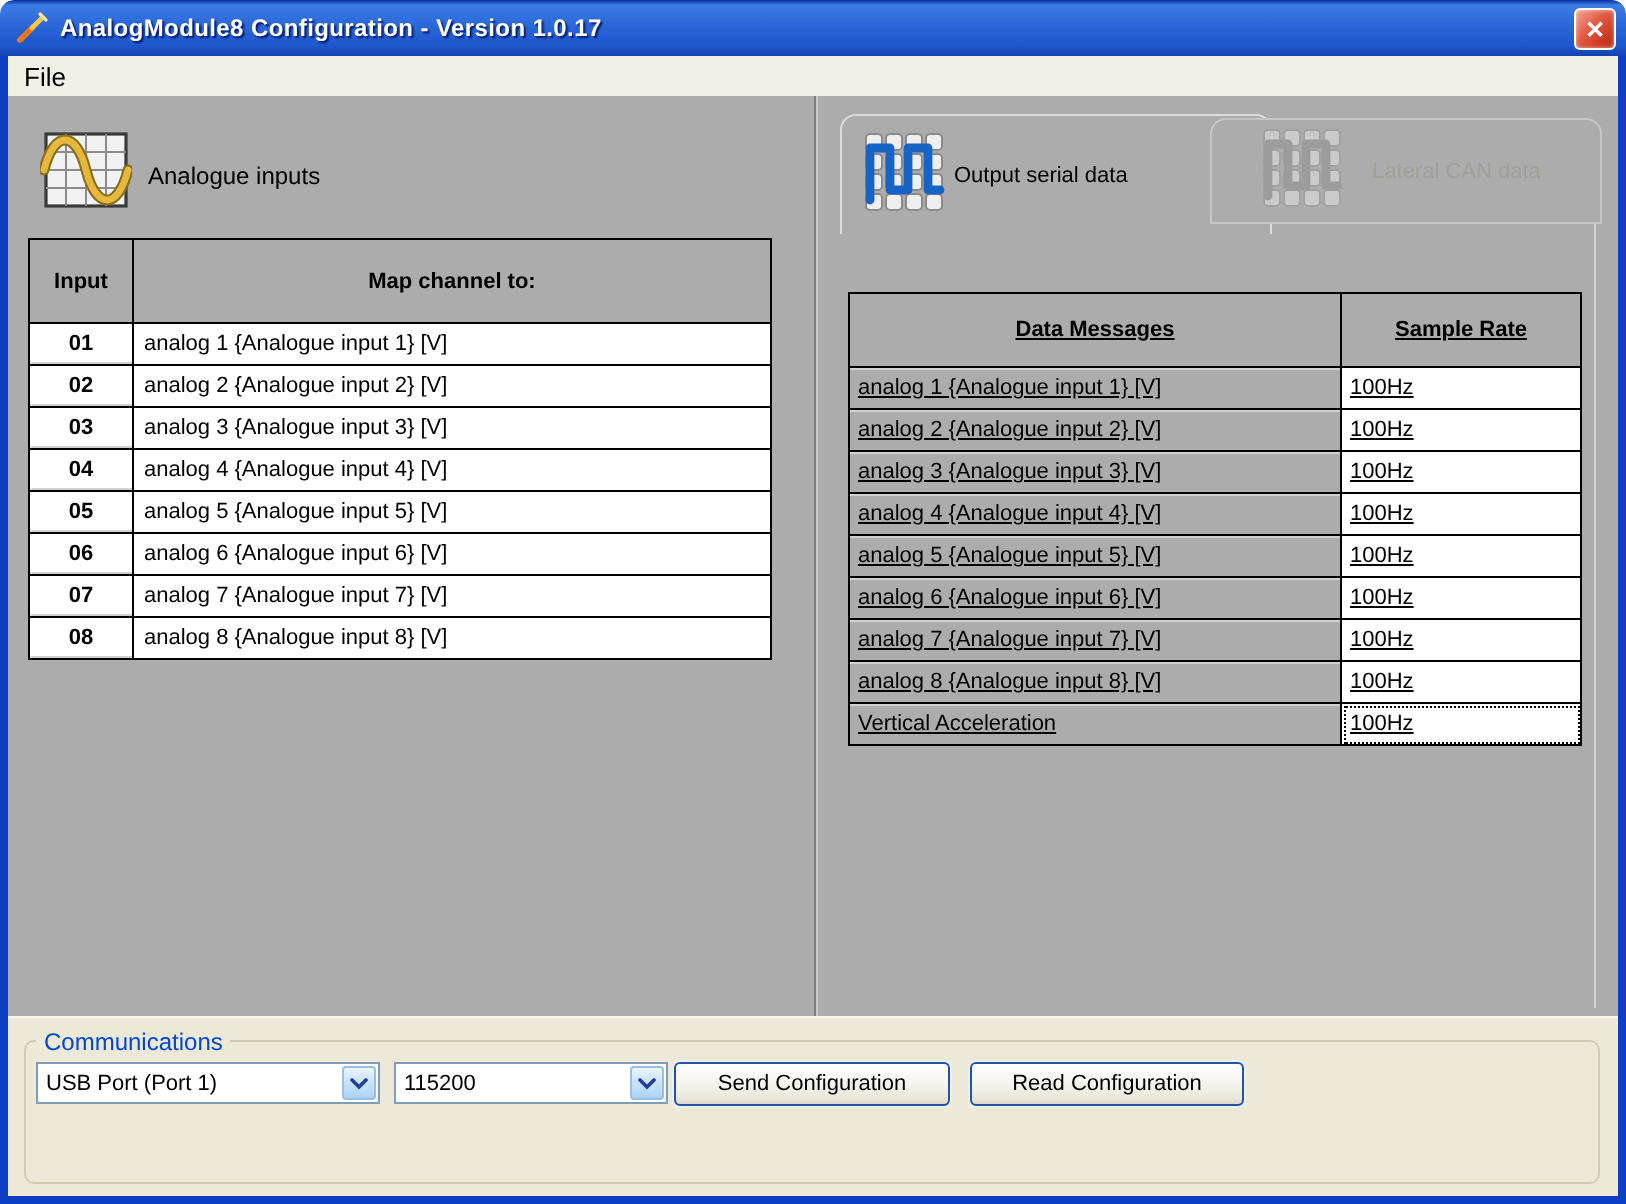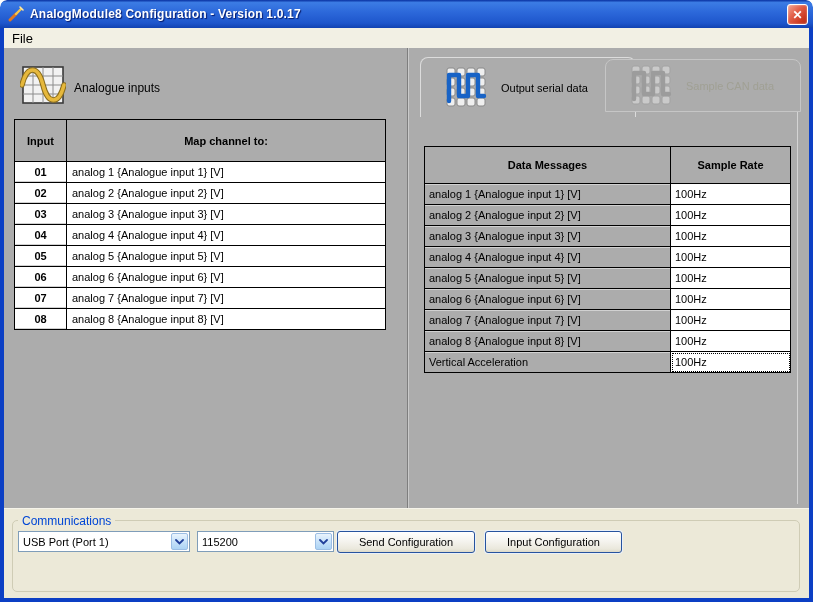--- a/index.html
+++ b/index.html
@@ -46,28 +46,28 @@
   .left-table th { height:42px; background:#ACACAC; font-weight:bold; text-align:center; }
   .left-table td { height:21px; }
   .col-input { width:52px; }
   .cell-num { background:#ffffff; font-weight:bold; text-align:center;
     box-shadow:inset 0 1px 0 rgba(255,255,255,.55), inset 1px 0 0 rgba(255,255,255,.35), inset 0 -1px 0 rgba(0,0,0,.18); }
   .cell-map { background:#fff; padding-left:5px; text-align:left; }
 
   
   .tab { position:absolute; display:flex; align-items:center; background:#ACACAC; }
   .tab-active { left:416px; top:9px; width:216px; height:60px;
-    border:1px solid #DCDCDC; border-bottom:none; border-radius:8px 8px 0 0; padding-left:24px; gap:14px; }
+    border:1px solid #DCDCDC; border-bottom:none; border-radius:8px 8px 0 0; padding-left:10px; gap:4px; }
   .tab-disabled { left:601px; top:11px; width:196px; height:53px;
     border:1px solid #C6C6C6; border-radius:8px 8px 0 0; padding-left:24px; gap:14px; }
   .tab-label { font-size:11px; }
   .tab-disabled .tab-label { color:#A0A094; }
   .tab-disabled .tab-icon svg { opacity:0.55; }
 
-  .right-table { position:absolute; left:420px; top:98px; width:367px; }
+  .right-table { position:absolute; left:420px; top:98px; width:367px;text-decoration:underline; }
   .right-table th { height:37px; background:#ACACAC; font-weight:bold; text-align:center; }
   .right-table td { height:21px; }
   .col-msg { width:246px; }
   .cell-msg { background:#ACACAC; padding-left:4px; text-align:left;
     box-shadow:inset 0 1px 0 rgba(255,255,255,.45); }
   .cell-rate { background:#fff; padding-left:4px; text-align:left; }
   .focus-cell { outline:1px dotted #000; outline-offset:-2px; }
 
   
   .bottom { position:absolute; top:480px; left:0; width:805px; height:90px; background:#ECE9D8;
@@ -221,21 +221,21 @@
                   <rect x="22" y="22" width="8" height="8" rx="2"></rect>
                   <rect x="32" y="22" width="8" height="8" rx="2"></rect>
                 <rect x="2" y="32" width="8" height="8" rx="2"></rect>
                   <rect x="12" y="32" width="8" height="8" rx="2"></rect>
                   <rect x="22" y="32" width="8" height="8" rx="2"></rect>
                   <rect x="32" y="32" width="8" height="8" rx="2"></rect>
               </g>
               <path d="M4 35 L4 9 L14 9 L14 30 L23 30 L23 9 L33 9 L33 30 L39 30" fill="none" stroke="#8F8F8F" stroke-width="4.4" stroke-linejoin="round" stroke-linecap="round"></path>
             </svg>
           </span>
-          <span class="tab-label">Sample CAN data</span>
+          <span class="tab-label">Lateral CAN data</span>
         </div>
 
         <table class="right-table">
           <colgroup>
               <col class="col-msg">
               <col>
             </colgroup>
           <tbody>
               <tr>
             <th>Data Messages</th>
@@ -297,18 +297,18 @@
         <div class="combo combo-baud">
           <span class="combo-value">115200</span>
           <span class="combo-btn">
             <svg width="9" height="6" viewBox="0 0 9 6">
                 <path d="M1 1 L4.5 4.5 L8 1" fill="none" stroke="#21409A" stroke-width="1.8" stroke-linecap="round"></path>
               </svg>
           </span>
         </div>
 
         <button class="xp-btn btn-send">Send Configuration</button>
-        <button class="xp-btn btn-read">Input Configuration</button>
+        <button class="xp-btn btn-read">Read Configuration</button>
       </div>
 
     </div>
   </div>
 </div>
 
 </body></html>

